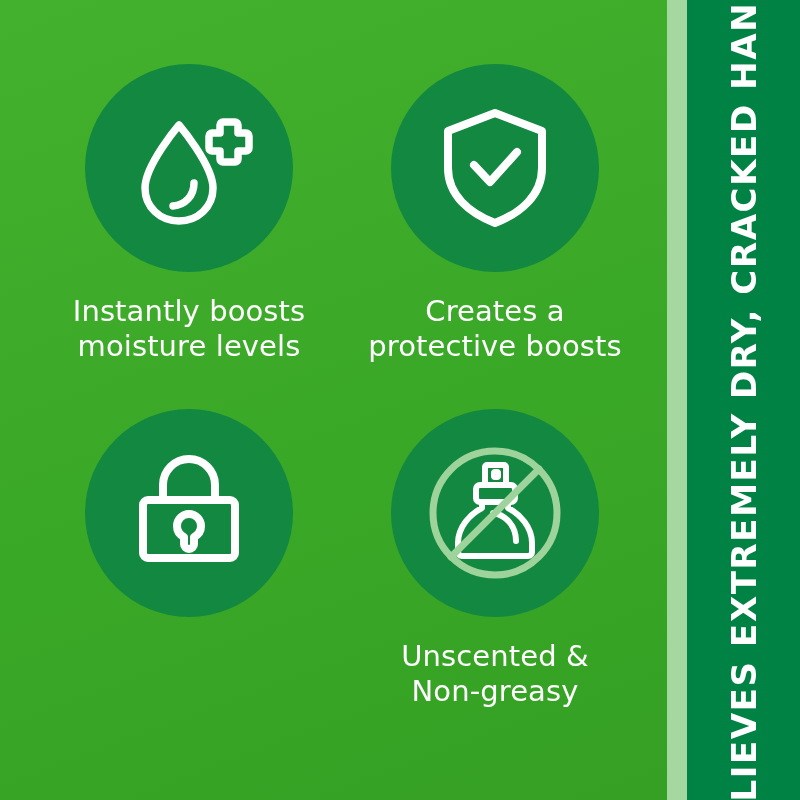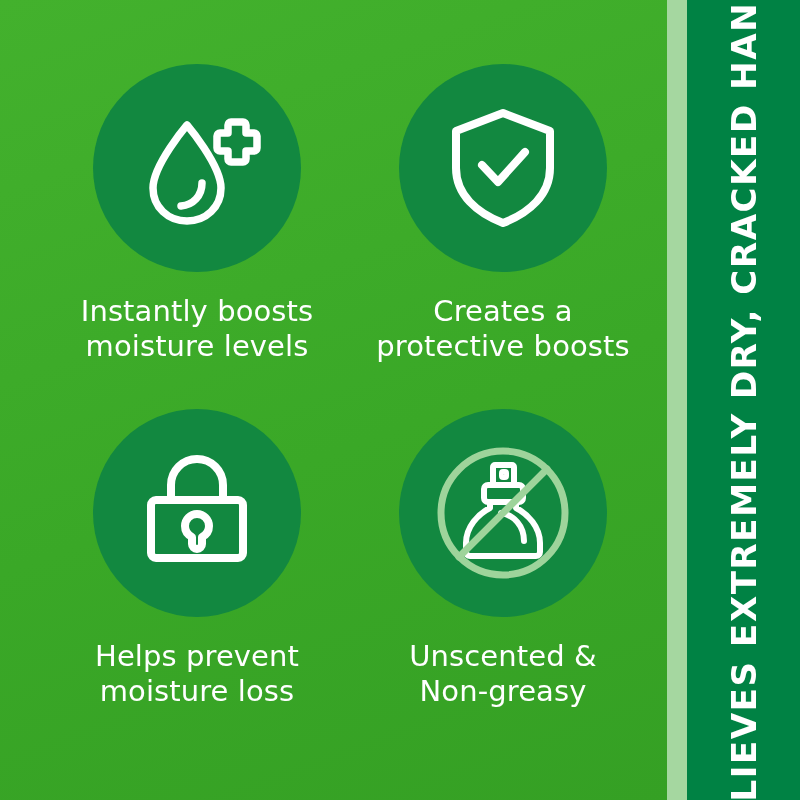--- a/index.html
+++ b/index.html
@@ -34,21 +34,21 @@
   .bg-sidebar {
     position: absolute;
     left: 687px; top: 0;
     width: 113px; height: 800px;
     background: #008244;
   }
 
   
   .grid {
     position: absolute;
-    left: 8px; top: 0;
+    left: 0; top: 0;
     width: 541px; height: 800px;
   }
   .cell {
     position: absolute;
     width: 300px;
     display: flex;
     flex-direction: column;
     align-items: center;
   }
   .cell-1 { left: 39px;  top: 64px; }
@@ -141,22 +141,20 @@
     <div class="cell cell-3">
       <div class="circle">
         <span>
           <svg width="118" height="118" viewBox="0 0 118 118" fill="none" stroke="#ffffff" stroke-width="8" stroke-linecap="round" stroke-linejoin="round">
             <path d="M33 46 V31 a26 26 0 0 1 52 0 v15"></path>
             <rect x="13" y="46" width="92" height="58" rx="5"></rect>
             <path d="M59 60 a12 12 0 0 1 12 12 c0 5 -3 9 -7 11 v7 a5 5 0 0 1 -5 5 a5 5 0 0 1 -5 -5 v-7 c-4 -2 -7 -6 -7 -11 a12 12 0 0 1 12 -12 z"></path>
           </svg>
         </span>
       </div>
-      <div class="caption">Helps prevent
-moisture loss</div>
     </div>
 
     <div class="cell cell-4">
       <div class="circle">
         <span>
           <svg width="150" height="150" viewBox="0 0 150 150" fill="none" stroke-linecap="round" stroke-linejoin="round">
             <g stroke="#ffffff" stroke-width="6" fill="none">
               <rect x="65" y="27" width="21" height="20" rx="2"></rect>
               <rect x="74" y="34" width="4" height="5" rx="1"></rect>
               <path d="M60 47 h31 a4 4 0 0 1 4 4 v9 a4 4 0 0 1 -4 4 H60 a4 4 0 0 1 -4 -4 v-9 a4 4 0 0 1 4 -4 z"></path>

